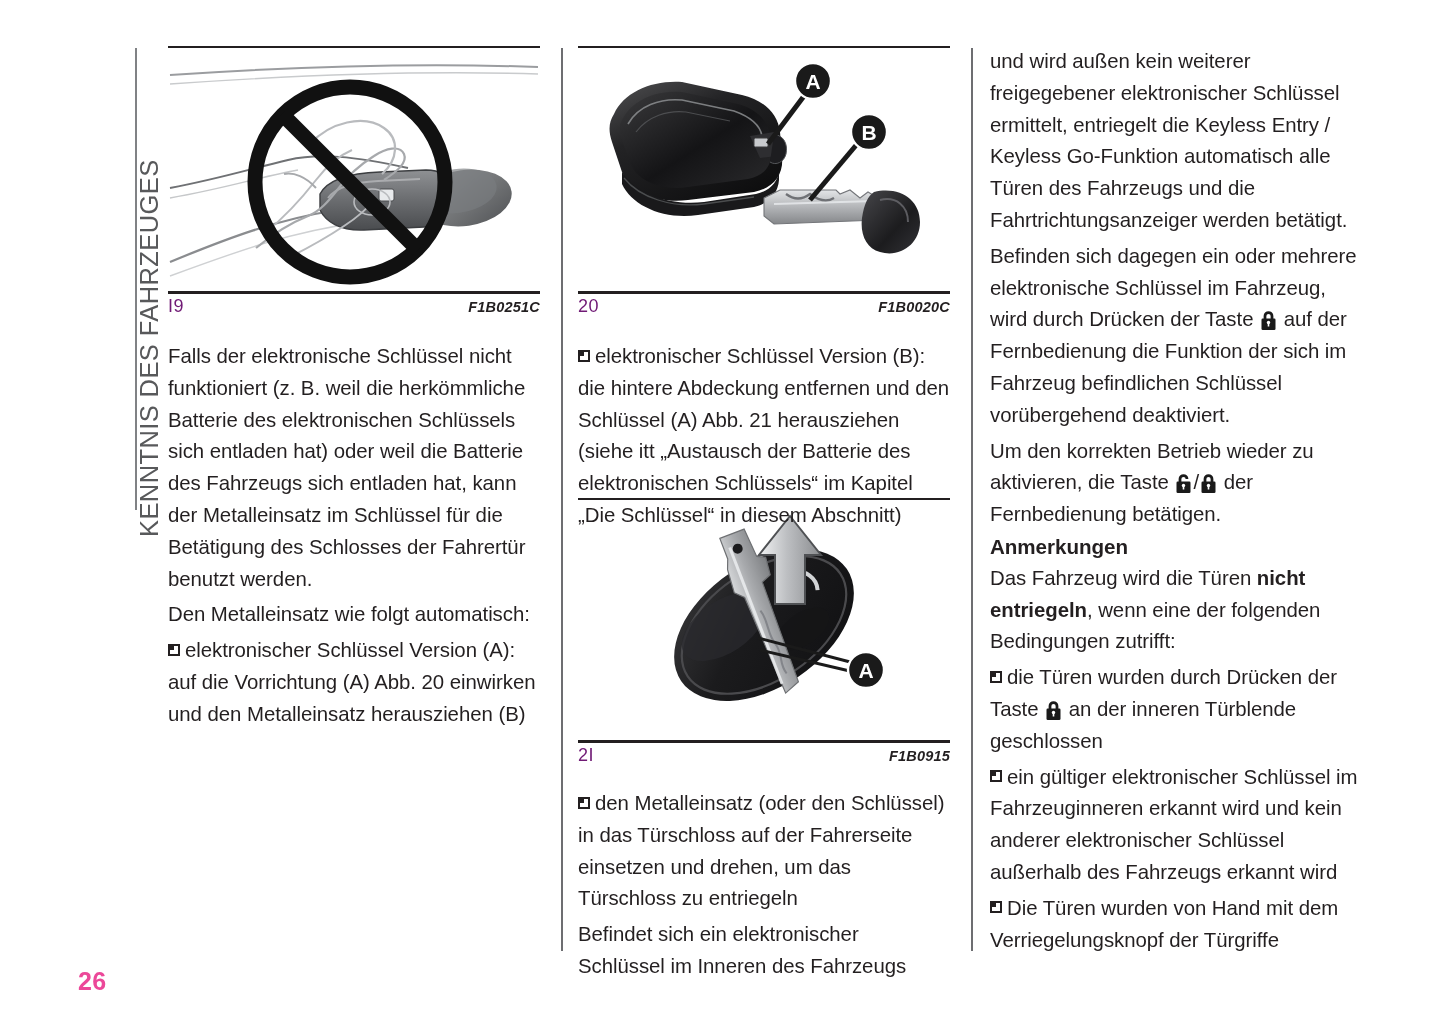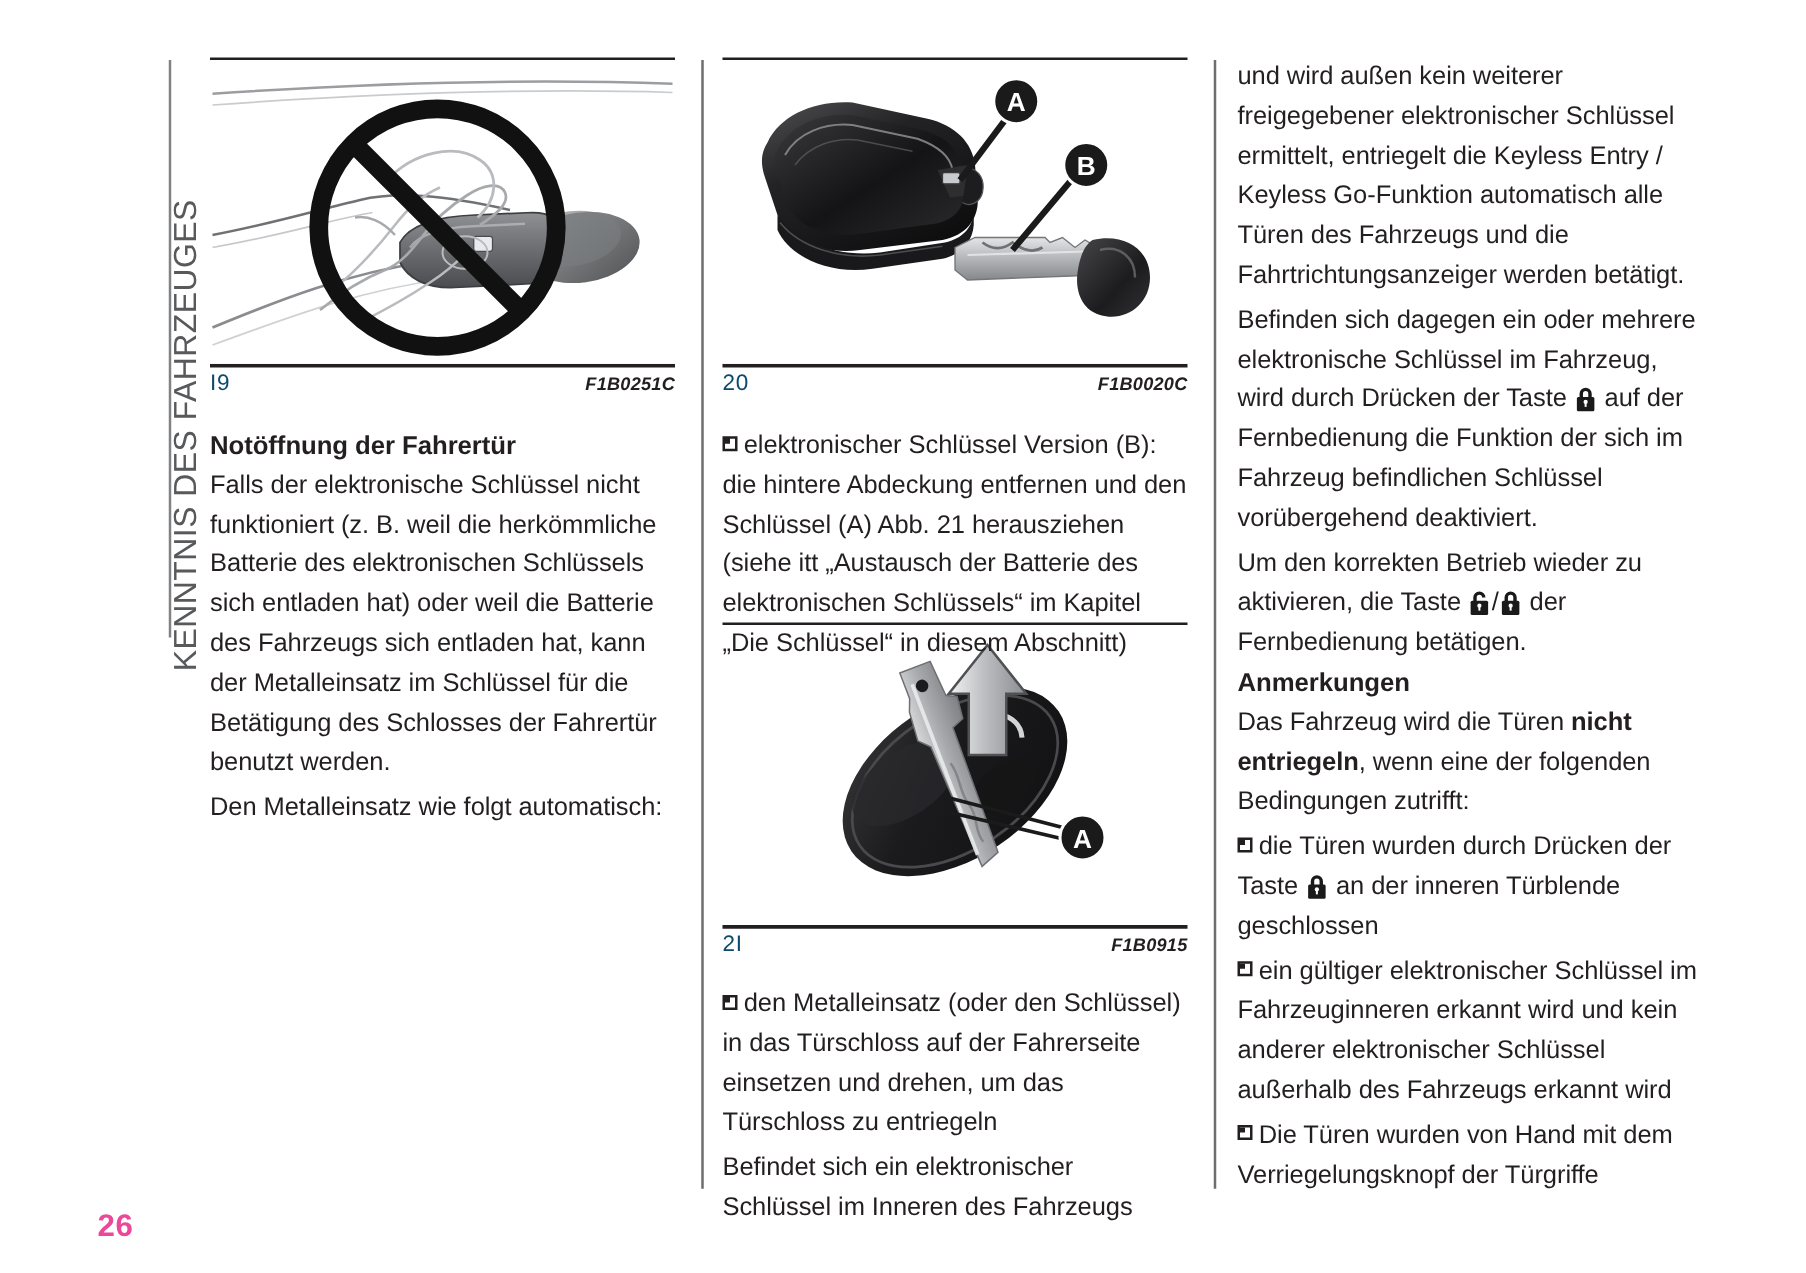--- a/index.html
+++ b/index.html
@@ -143,21 +143,21 @@
   }
   .fig-caption {
     display: flex;
     justify-content: space-between;
     align-items: baseline;
     padding-top: 2px;
   }
   .fig-num {
     font-size: 18px;
     letter-spacing: 0.5px;
-    color: #0c4a6e;
+    color: #701a75;
   }
   .fig-code {
     font-size: 14.5px;
     font-weight: bold;
     letter-spacing: 0.2px;
     color: #231f20;
     font-style: italic;
   }
 
   
@@ -371,23 +371,25 @@
     </svg>
   </div>
   <div class="fig-bot-rule"></div>
   <div class="fig-caption">
     <span class="fig-num">2I</span>
     <span class="fig-code">F1B0915</span>
   </div>
 </div>
 
 <div class="txt-c1">
-  <h3 class="subhead">Notöffnung der Fahrertür</h3>
   <p class="body">Falls der elektronische Schlüssel nicht funktioniert (z. B. weil die herkömmliche Batterie des elektronischen Schlüssels sich entladen hat) oder weil die Batterie des Fahrzeugs sich entladen hat, kann der Metalleinsatz im Schlüssel für die Betätigung des Schlosses der Fahrertür benutzt werden.</p>
   <p class="body">Den Metalleinsatz wie folgt automatisch:</p>
+  <p class="body">
+    <span class="sqbullet"></span><span>elektronischer Schlüssel Version (A): auf die Vorrichtung (A) Abb. 20 einwirken und den Metalleinsatz herausziehen (B)</span>
+  </p>
 </div>
 
 <div class="txt-c2a">
   <p class="body">
     <span class="sqbullet"></span><span>elektronischer Schlüssel Version (B): die hintere Abdeckung entfernen und den Schlüssel (A) Abb. 21 herausziehen (siehe itt „Austausch der Batterie des elektronischen Schlüssels“ im Kapitel „Die Schlüssel“ in diesem Abschnitt)</span>
   </p>
 </div>
 
 <div class="txt-c2b">
   <p class="body">

